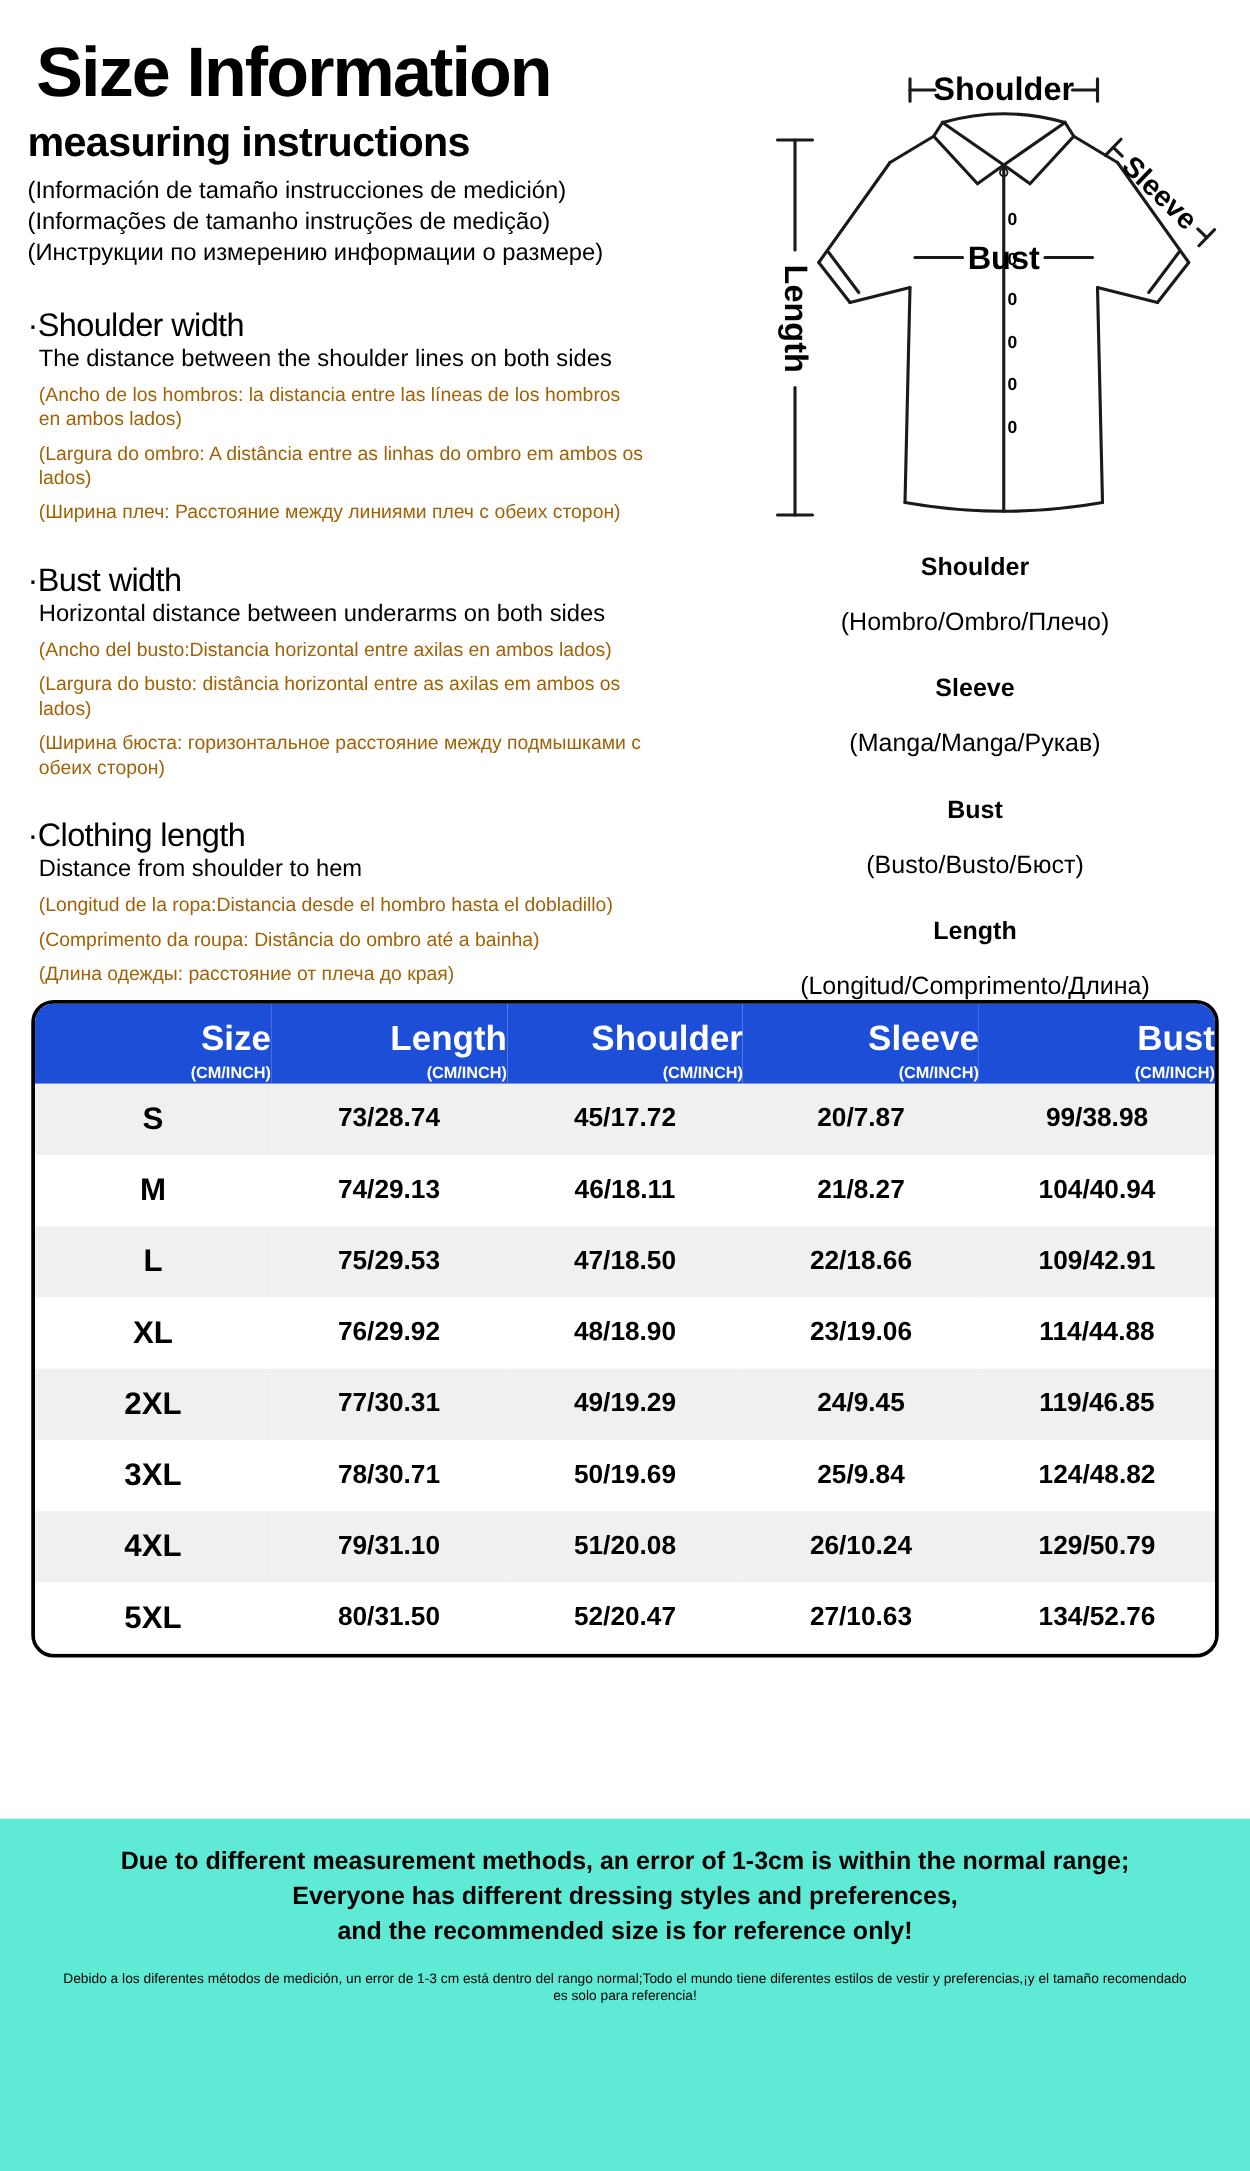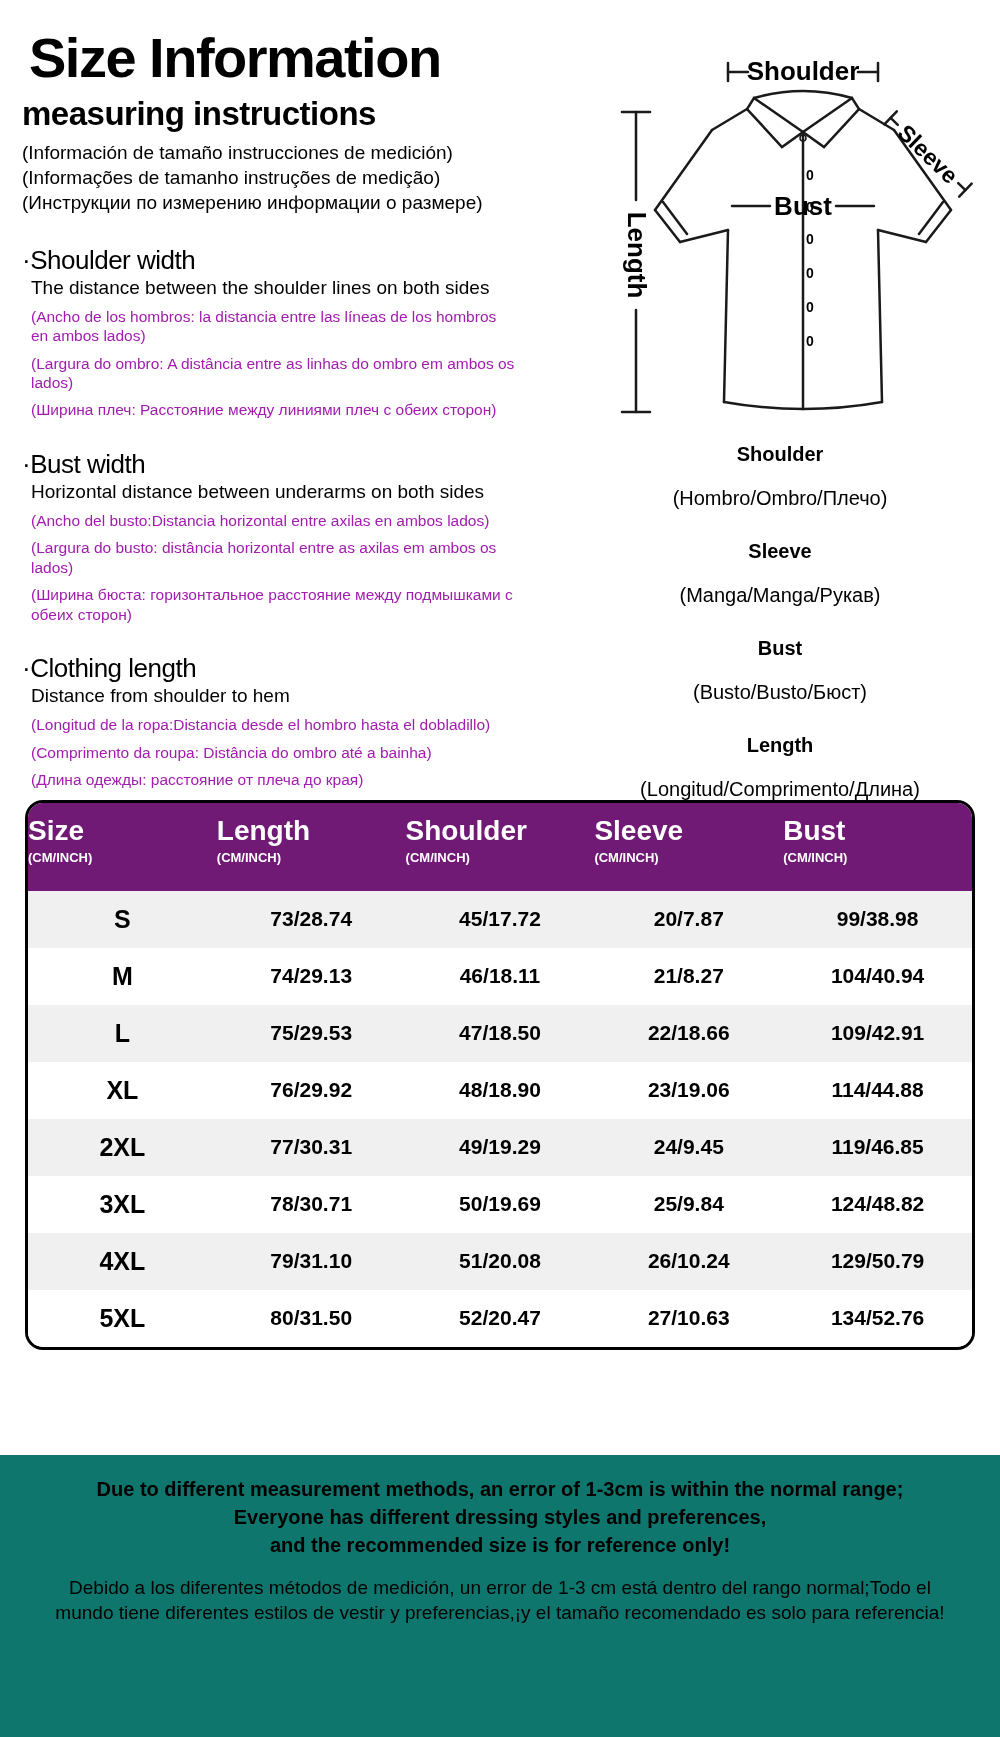--- a/index.html
+++ b/index.html
@@ -8,47 +8,47 @@
 
   
   .left-col { position:absolute; left:22px; top:22px; width:545px; }
   .main-title { font-size:56px; font-weight:bold; letter-spacing:-1.5px; line-height:1.05; margin:7px; }
   .sub-title { font-size:33px; font-weight:bold; letter-spacing:-0.5px; margin:3px 0 7px 0; }
   .title-trans { font-size:19px; line-height:1.33; }
 
   .section { margin-top:31px; }
   .section-head { font-size:26px; font-weight:normal; letter-spacing:-0.5px; line-height:1.05; }
   .section-desc { font-size:19px; margin:3px 0 8px 9px; }
-  .section-trans { font-size:15.5px; line-height:1.25; margin:0 0 8px 9px; max-width:485px; color:#a21caf; }
+  .section-trans { font-size:15.5px; line-height:1.25; margin:0 0 8px 9px; max-width:485px; color:#a16207; }
 
   
   .right-col { position:absolute; left:560px; top:30px; width:440px; }
   .diagram { display:block; width:440px; height:400px; }
   .legend { text-align:center; margin-top:12px; }
   .legend-item { margin-bottom:29px; line-height:1.2; }
   .legend-term { font-size:20px; font-weight:bold; }
   .legend-trans { font-size:20px;margin-top:20px; }
 
   
   .size-table-wrap { position:absolute; left:25px; top:800px; width:950px;
                      border:3px solid #000; border-radius:18px; overflow:hidden; background:#fff; box-sizing:border-box; }
   table.size-table { width:100%; border-collapse:collapse; table-layout:fixed; }
-  .size-table thead th { background:#701a75; color:#fff; padding:13px 0 26px 0; text-align:left; }
+  .size-table thead th { background:#1d4ed8; color:#fff; padding:13px 0 2px 0; text-align:right; }
   .col-label { font-size:28px; font-weight:bold; line-height:1.1; }
   .col-unit { font-size:13px; font-weight:bold; margin-top:3px; }
   .size-table tbody td { text-align:center; height:57px; font-size:21px; font-weight:bold; padding:0; }
   .size-table tbody td.size-cell { font-size:25px; }
   .size-table tbody tr:nth-child(odd) { background:#f0f0f0; }
   .size-table tbody tr:nth-child(even) { background:#ffffff; }
 
   
   .disclaimer { position:absolute; left:0; top:1455px; width:1000px; height:282px;
-                background:#0f766e; text-align:center; box-sizing:border-box; padding-top:20px; }
+                background:#5eead4; text-align:center; box-sizing:border-box; padding-top:20px; }
   .disc-en { font-size:20px; font-weight:bold; line-height:1.4; }
-  .disc-para { font-size:19px; line-height:1.3; width:900px; margin:17px auto 0 auto; }
+  .disc-para { font-size:11px; line-height:1.3; width:900px; margin:17px auto 0 auto; }
 
   svg text { font-family:"Liberation Sans", sans-serif; }
 </style>
 </head>
 <body>
 
 <div class="page">
 
   <div class="left-col">
     <h1 class="main-title">Size Information</h1>

